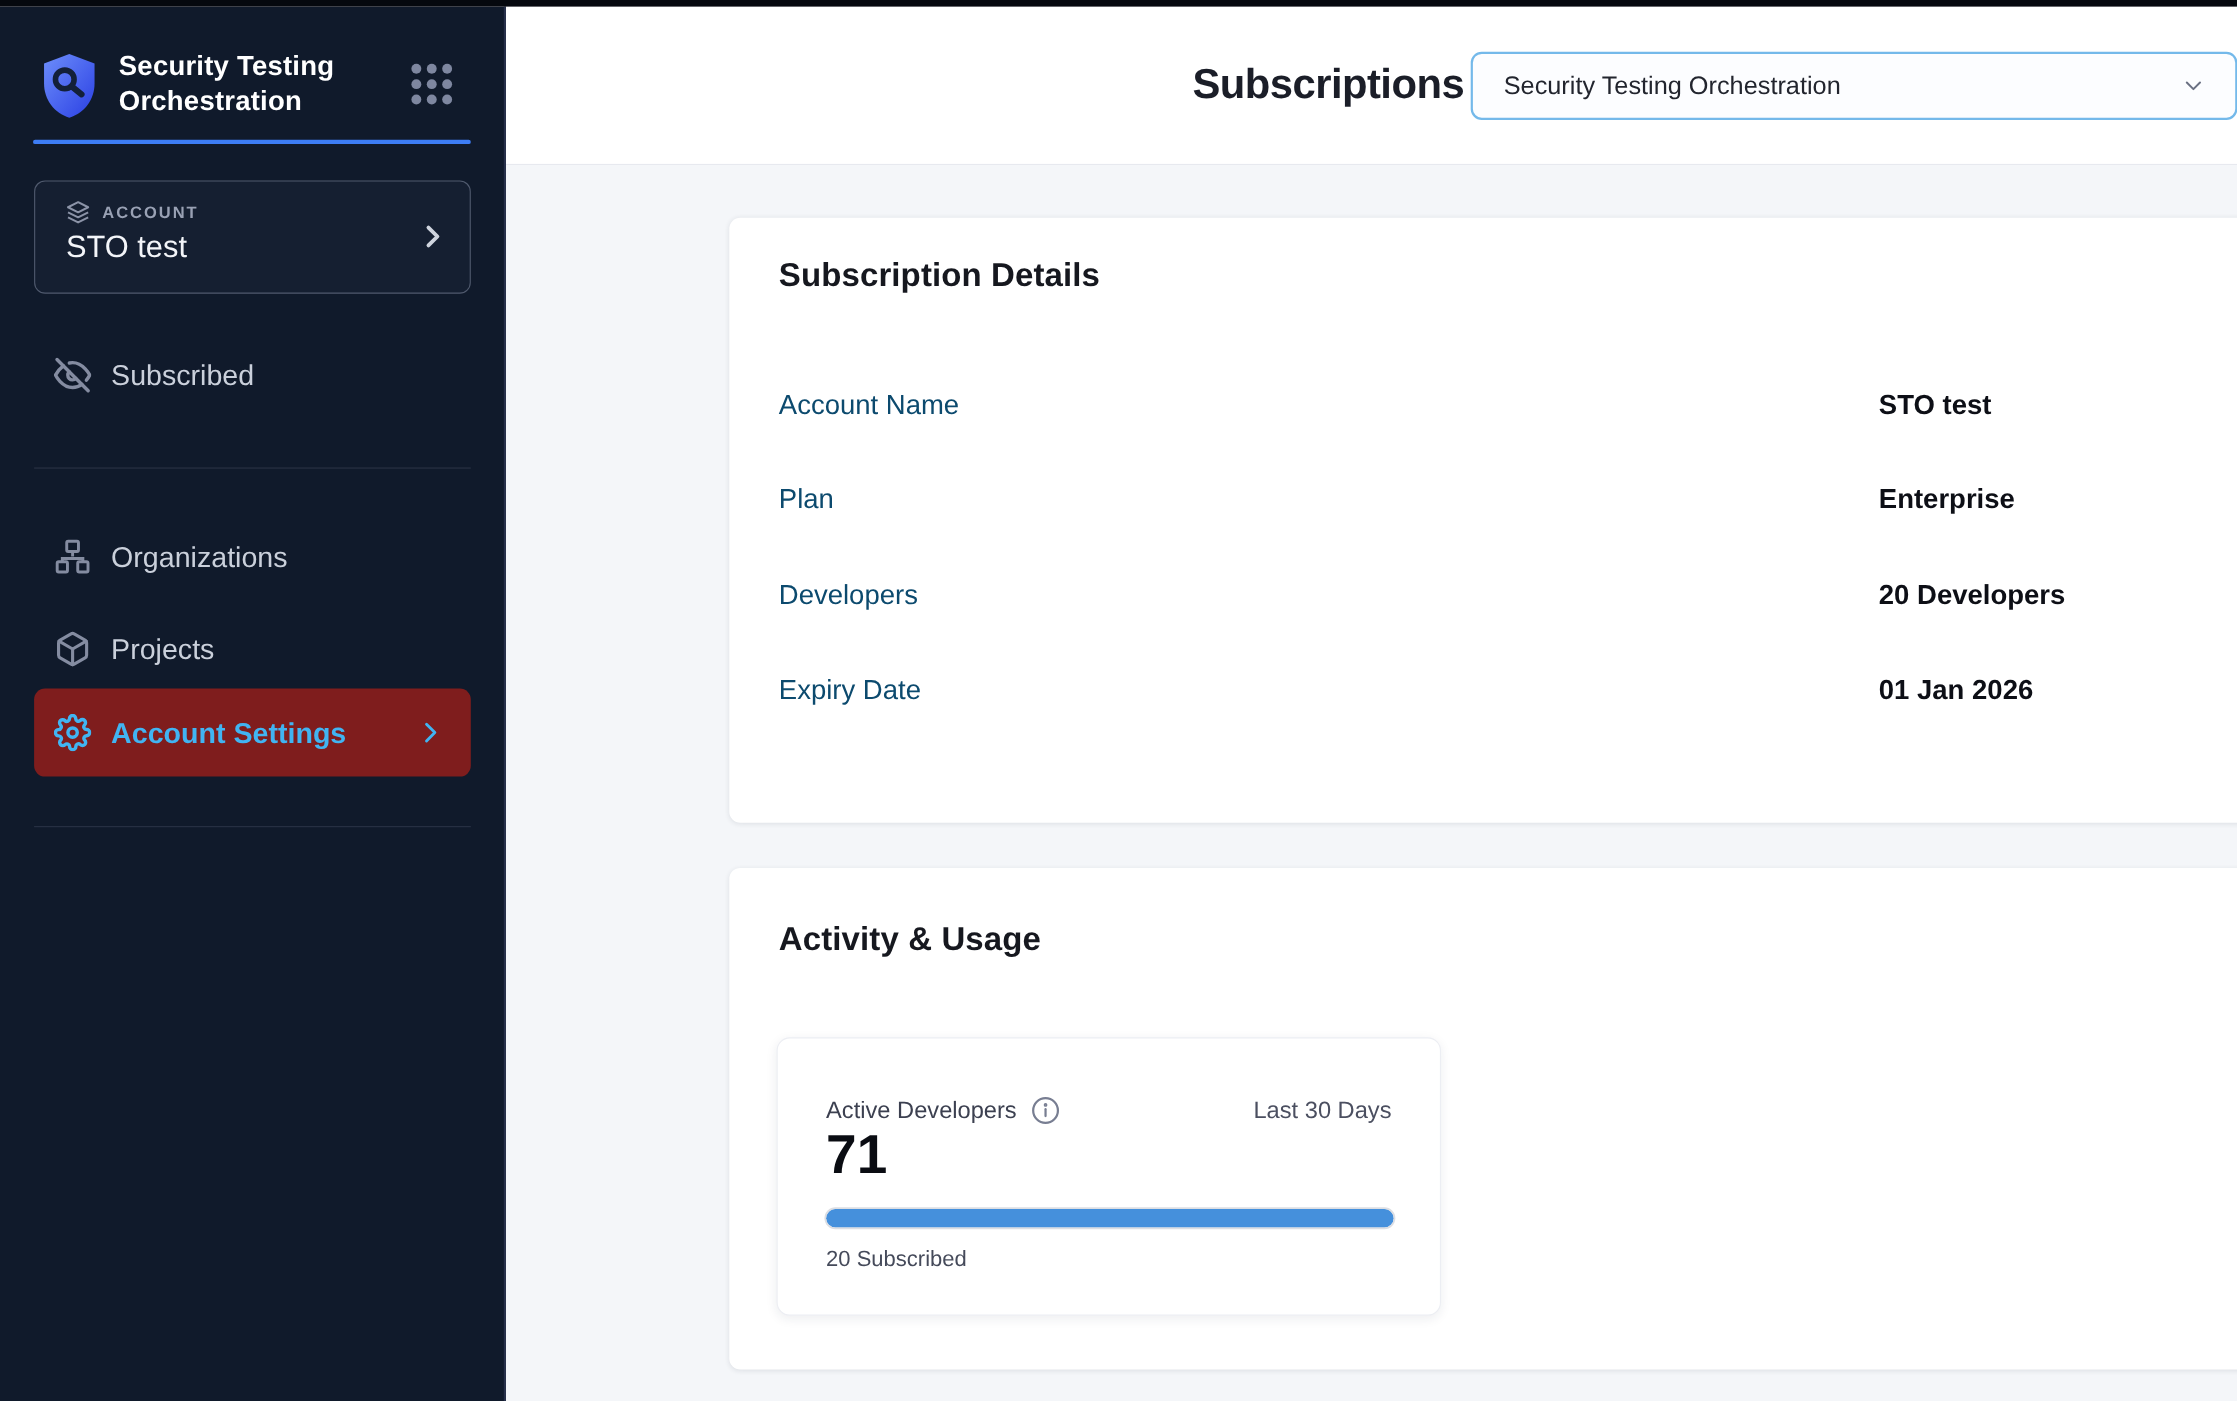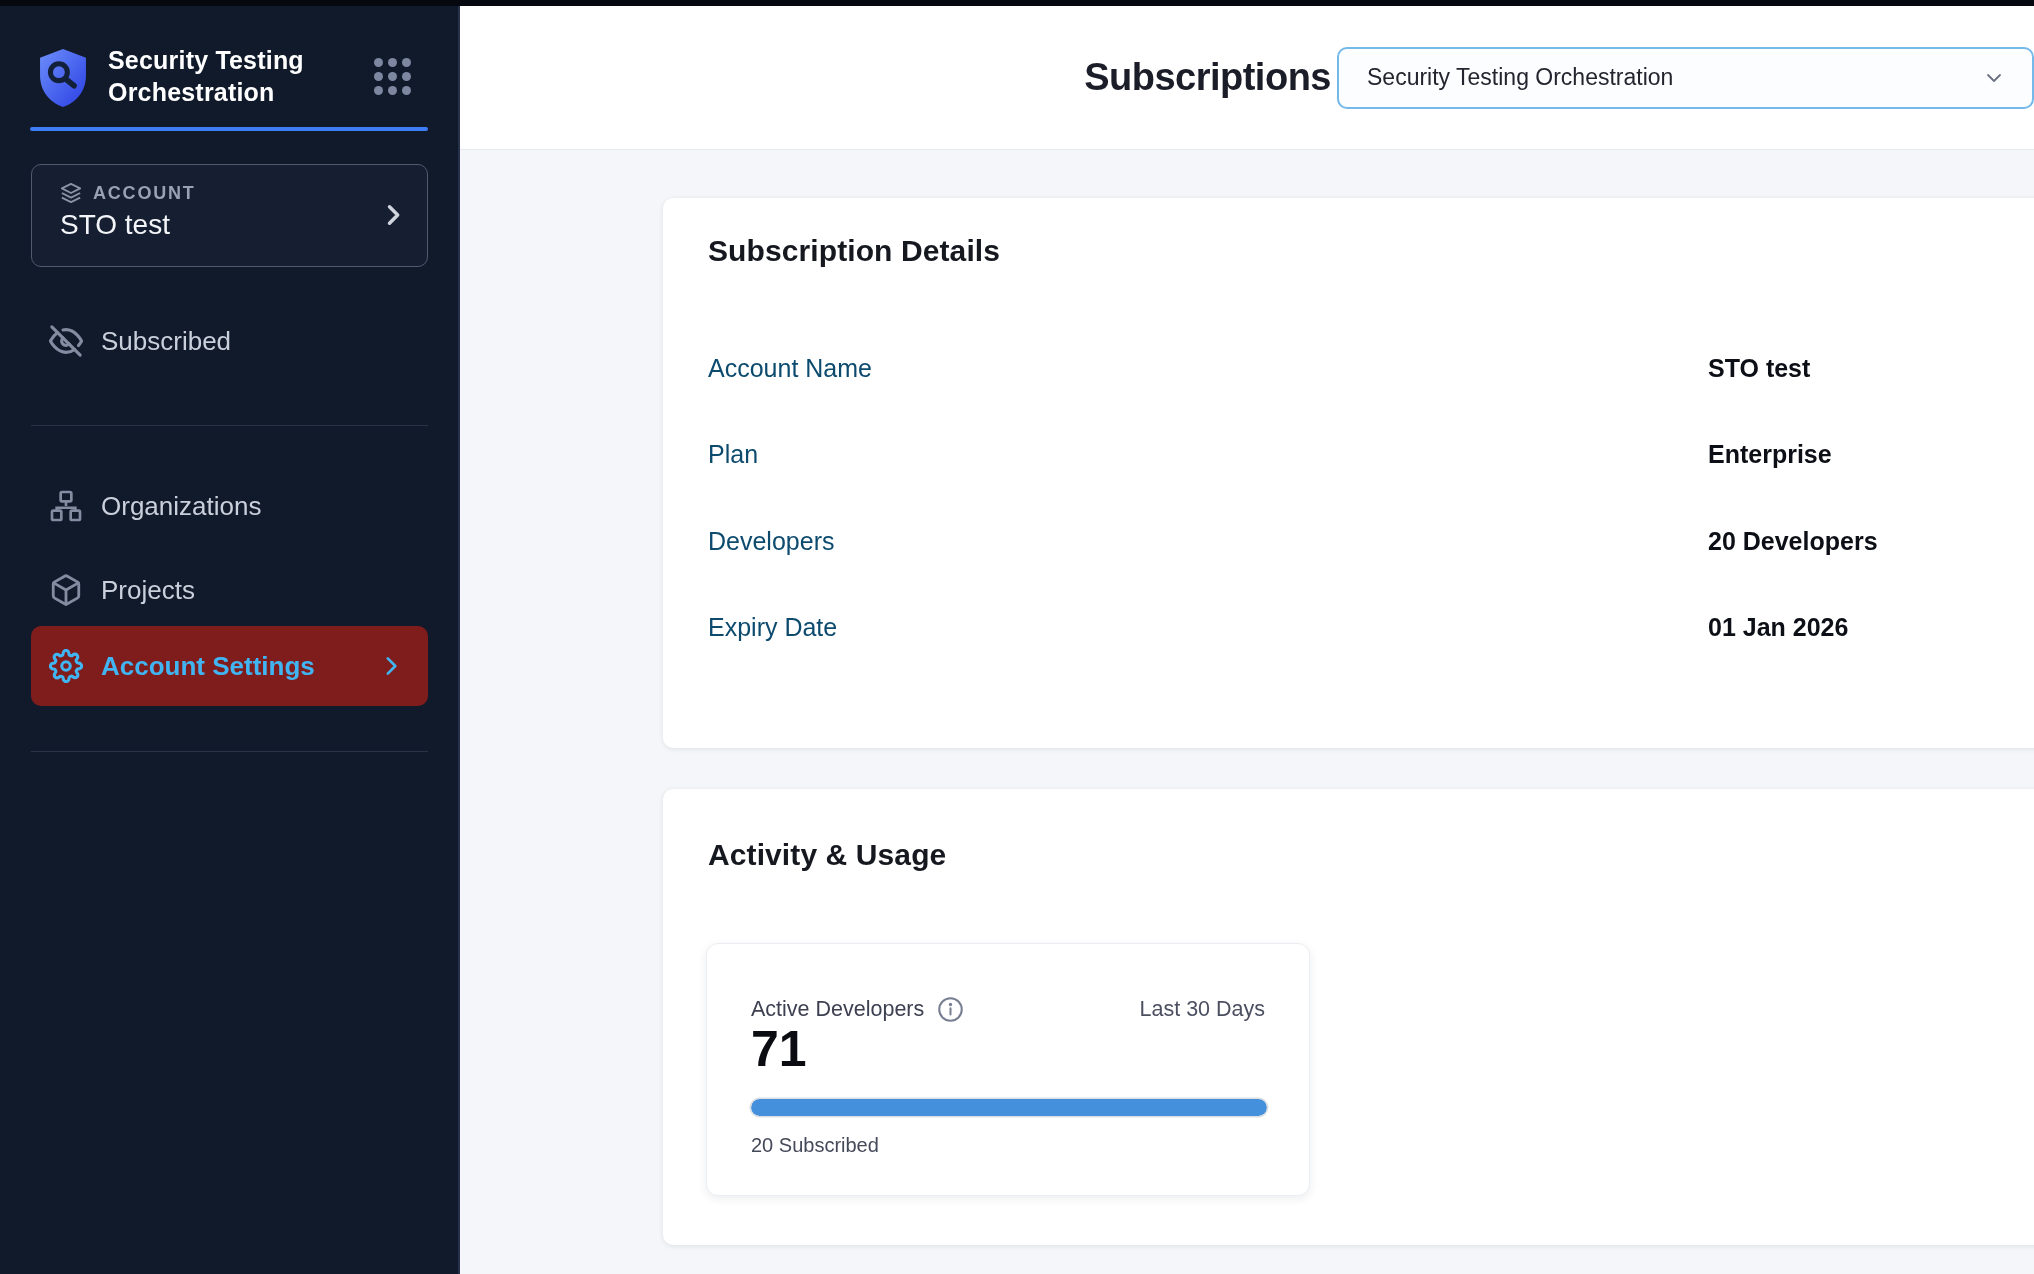--- a/index.html
+++ b/index.html
@@ -21,21 +21,21 @@
                display:grid; grid-template-columns:repeat(3,9px); grid-template-rows:repeat(3,9px);
                gap:5px; place-content:center; cursor:pointer; }
   .grid-icon span { width:9px; height:9px; border-radius:50%; background:#7e87a0; }
 
   .brand-underline { position:absolute; left:30px; top:121px; width:398px; height:4px;
                      background:#3d7df5; border-radius:2px; }
 
   .account-card { position:absolute; left:31px; top:158px; width:397px; height:103px;
                   background:#151f31; border:1.5px solid #505a6e; border-radius:10px; cursor:pointer; }
   .account-head { position:absolute; left:28px; top:17px; display:flex; align-items:center; gap:11px; }
-  .account-label { color:#99a1b4; font-size:18px; font-weight:700; letter-spacing:1.8px; }
+  .account-label { color:#99a1b4; font-size:15px; font-weight:700; letter-spacing:1.8px; }
   .account-name { position:absolute; left:28px; top:44px; font-size:28px; color:#f3f5f9; }
   .account-chevron { position:absolute; right:20px; top:36px; }
 
   .nav-item { position:absolute; left:31px; width:397px; height:64px; display:flex;
               align-items:center; border-radius:10px; cursor:pointer; }
   .nav-item .nav-icon { margin-left:17px; width:36px; height:36px; display:flex;
                         align-items:center; justify-content:center; }
   .nav-item .nav-label { margin-left:17px; font-size:26px; color:#cad0db; }
 
   .nav-exemptions { top:303px; }

